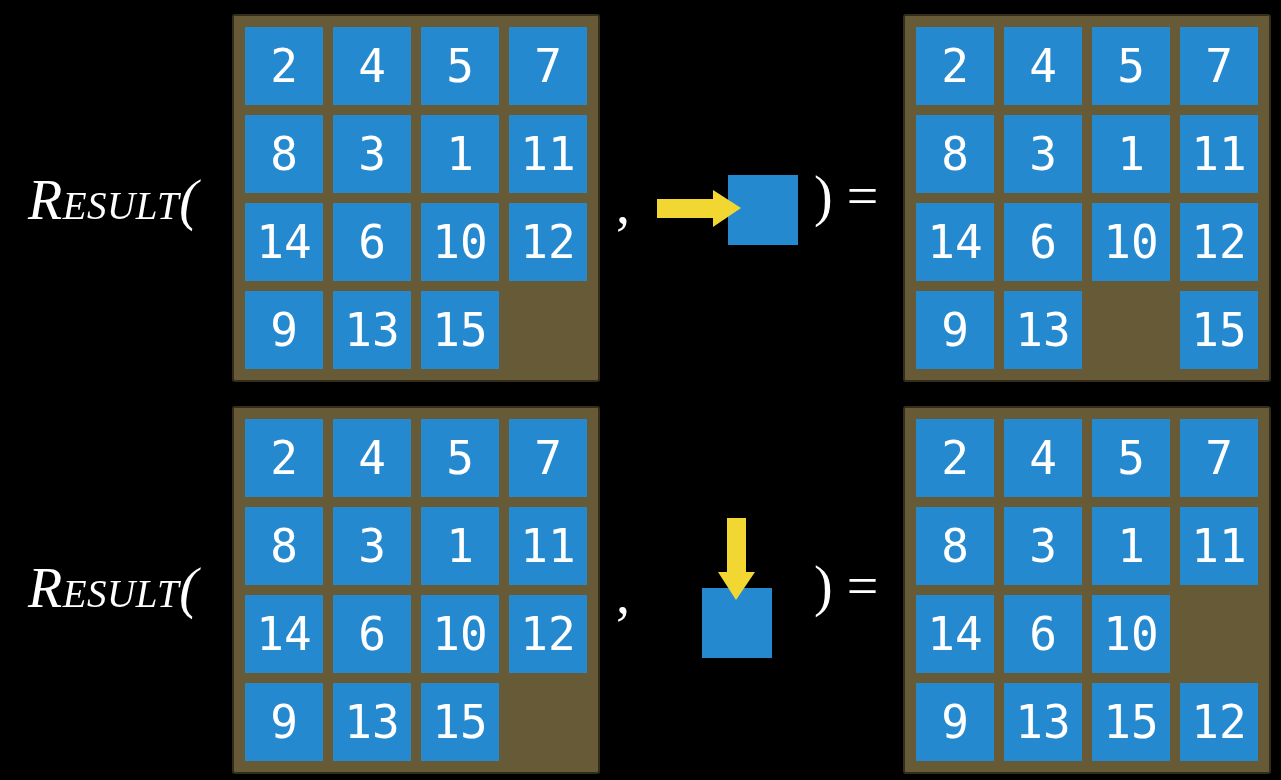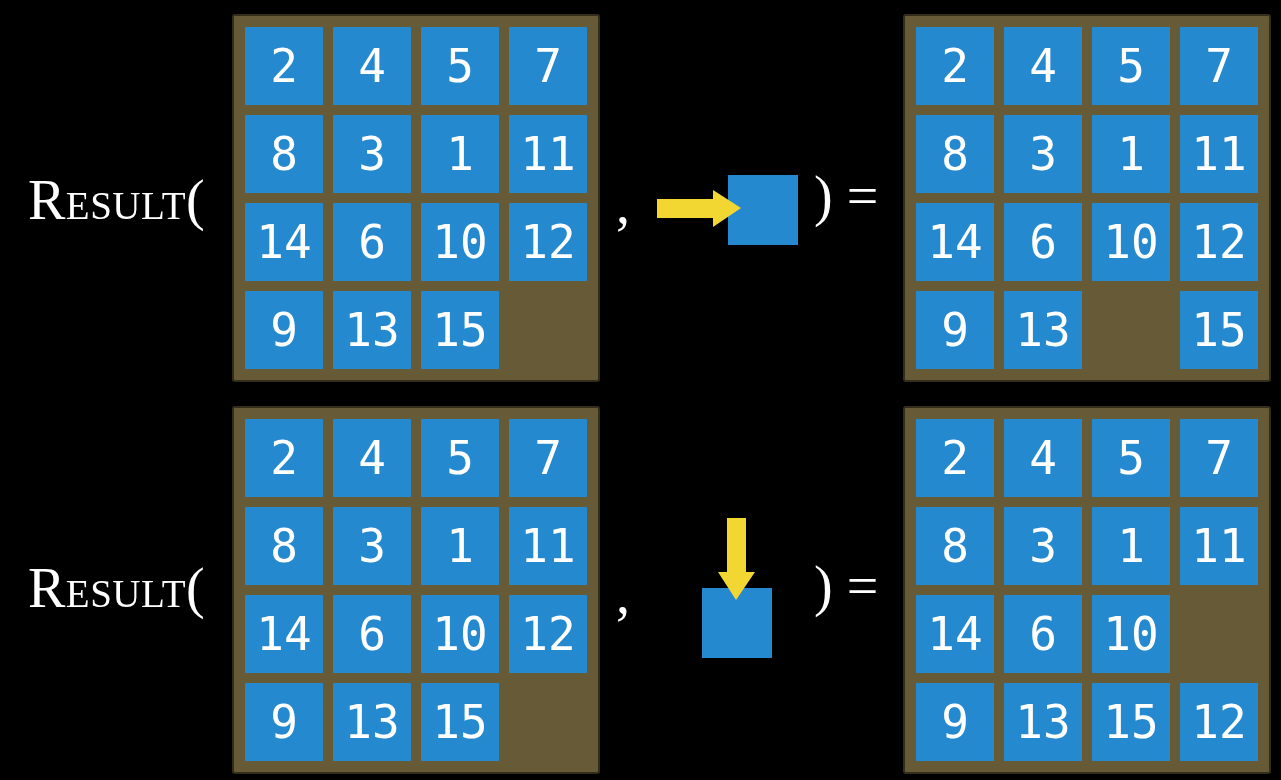--- a/index.html
+++ b/index.html
@@ -18,20 +18,21 @@
 
   
   .fn-label {
     font-family: "Liberation Serif", serif;
     font-variant: small-caps;
     font-size: 56px;
     line-height: 1;
     color: var(--text, #fff);
     letter-spacing: 0.5px;
     white-space: nowrap;
+    font-style: italic;
   }
 
   
   .punct {
     font-family: "Liberation Serif", serif;
     font-size: 56px;
     line-height: 1;
     color: var(--text, #fff);
     white-space: nowrap;
   }

